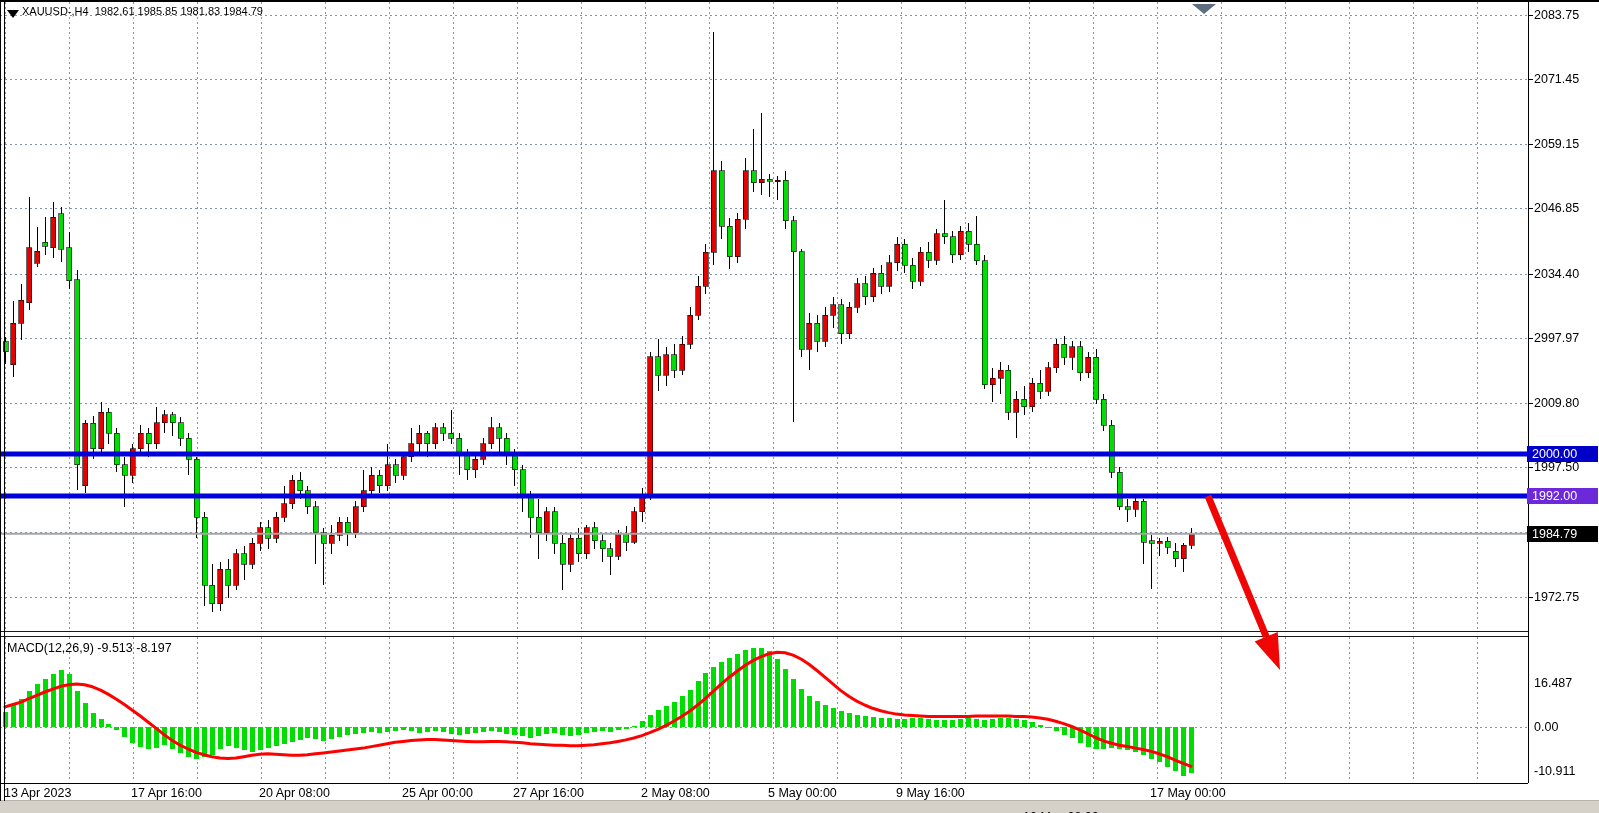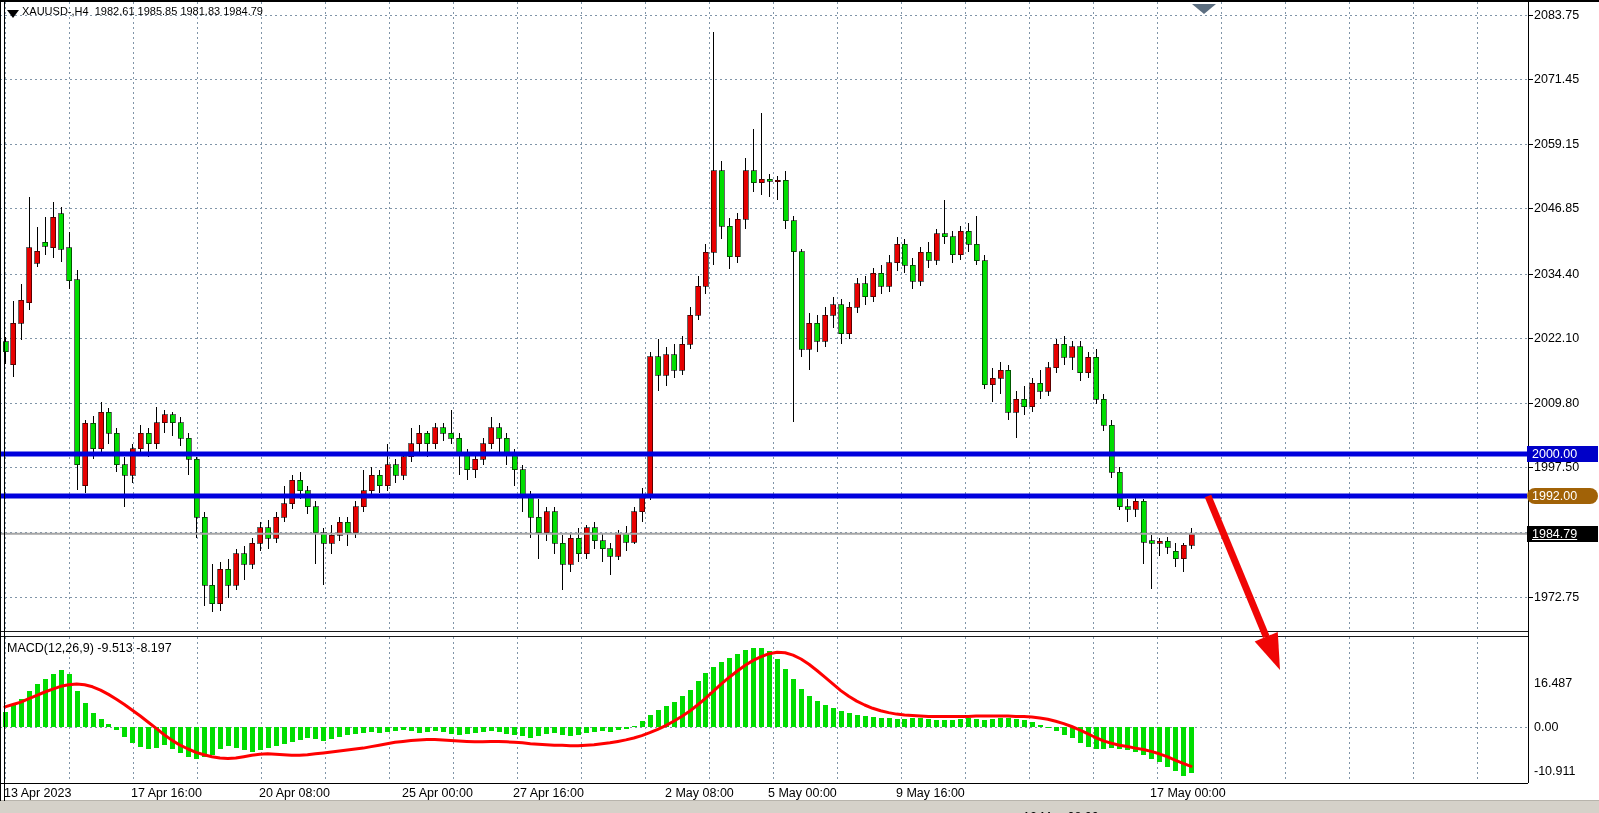--- a/index.html
+++ b/index.html
@@ -544,34 +544,34 @@
       <span>XAUUSD-,H4</span>&nbsp;
       <span>1982.61 1985.85 1981.83 1984.79</span>
     </div>
     <div class="ind-label">MACD(12,26,9) -9.513 -8.197</div>
     <span class="tri-shift"></span>
   <div class="axis-label" style="left: 1534px; top: 8px;">2083.75</div>
       <div class="axis-label" style="left: 1534px; top: 72px;">2071.45</div>
       <div class="axis-label" style="left: 1534px; top: 137px;">2059.15</div>
       <div class="axis-label" style="left: 1534px; top: 201px;">2046.85</div>
       <div class="axis-label" style="left: 1534px; top: 267px;">2034.40</div>
-      <div class="axis-label" style="left: 1534px; top: 331px;">2022.10</div>
+      <div class="axis-label" style="left: 1534px; top: 331px;">2997.97</div>
       <div class="axis-label" style="left: 1534px; top: 396px;">2009.80</div>
       <div class="axis-label" style="left: 1534px; top: 460px;">1997.50</div>
       <div class="axis-label" style="left: 1534px; top: 590px;">1972.75</div>
       <div class="axis-label" style="left: 1534px; top: 640px; margin-top: 36px;">16.487</div>
       <div class="axis-label" style="left: 1534px; top: 720px;">0.00</div>
       <div class="axis-label" style="left: 1534px; top: 764px;">-10.911</div>
       <div class="axis-label" style="left: 4px; top: 786px; text-align: right;">13 Apr 2023</div>
       <div class="axis-label" style="left: 131px; top: 786px;">17 Apr 16:00</div>
       <div class="axis-label" style="left: 259px; top: 786px;">20 Apr 08:00</div>
       <div class="axis-label" style="left: 386px; top: 786px; margin-left: 16px;">25 Apr 00:00</div>
       <div class="axis-label" style="left: 513px; top: 786px;">27 Apr 16:00</div>
-      <div class="axis-label" style="left: 641px; top: 786px; margin-left: 24px;">2 May 08:00</div>
+      <div class="axis-label" style="left: 641px; top: 786px;">2 May 08:00</div>
       <div class="axis-label" style="left: 768px; top: 786px;">5 May 00:00</div>
       <div class="axis-label" style="left: 896px; top: 786px;">9 May 16:00</div>
       <div class="axis-label" style="left: 1023px; top: 786px; margin-top: 24px;">12 May 08:00</div>
       <div class="axis-label" style="left: 1150px; top: 786px;">17 May 00:00</div>
       <div class="badge" style="top: 446px; background: rgb(0, 0, 200);">2000.00</div>
-      <div class="badge" style="top: 488px; background: #a16207; border-radius: 8px;">1992.00</div>
-      <div class="badge" style="top: 526px; background: rgb(0, 0, 0); text-decoration: underline;">1984.79</div>
+      <div class="badge" style="top: 488px; background: #6d28d9;">1992.00</div>
+      <div class="badge" style="top: 526px; background: rgb(0, 0, 0);">1984.79</div>
     </div>
 </div>
 
 </body></html>

